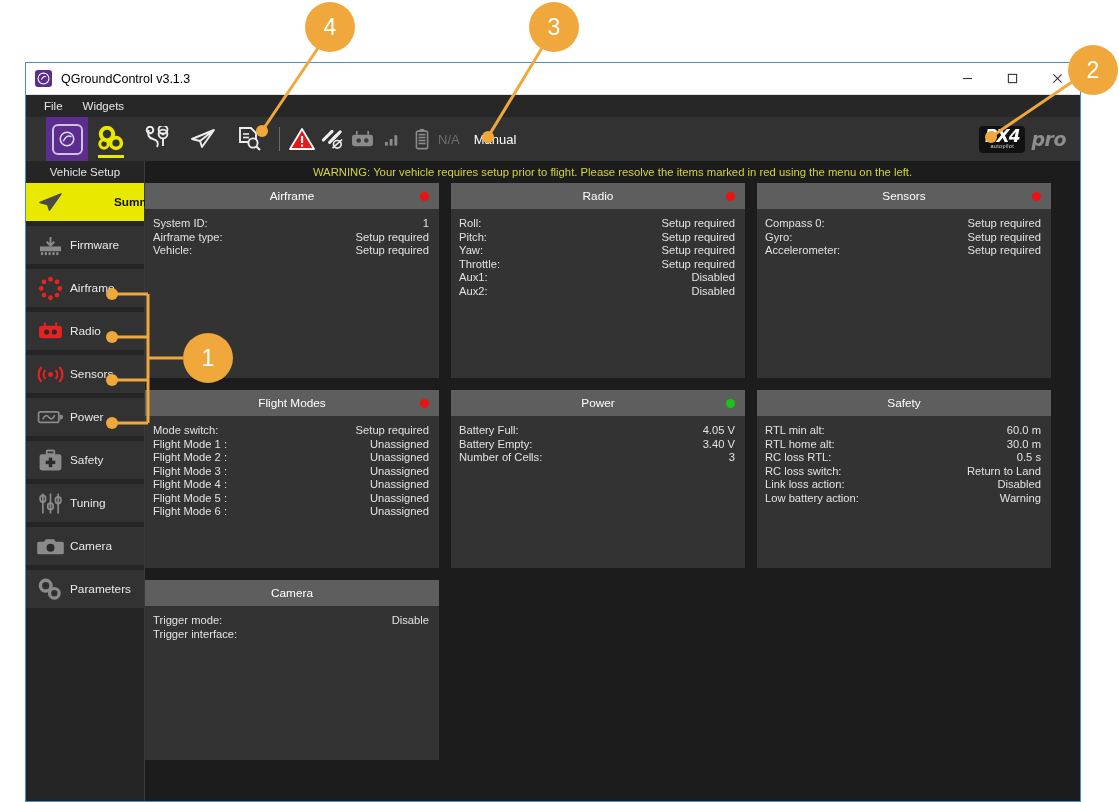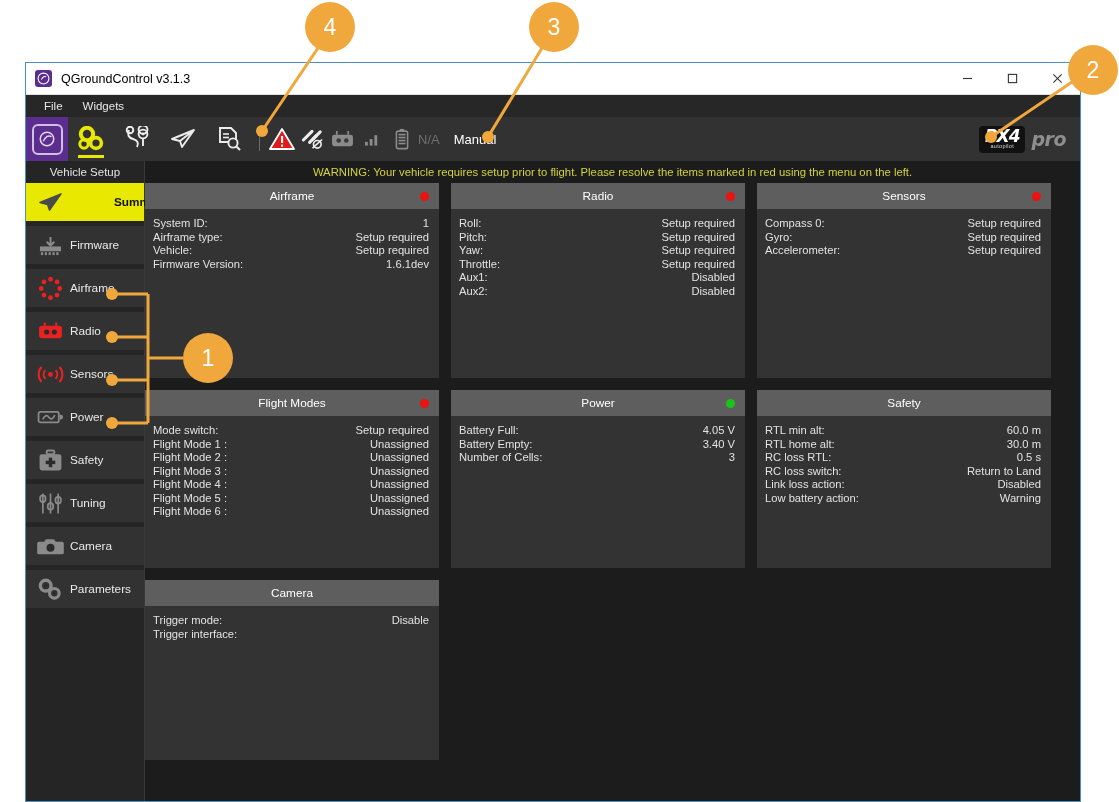--- a/index.html
+++ b/index.html
@@ -19,21 +19,21 @@
   #app-icon svg{width:13px;height:13px;}
   #title-text{font-size:12.5px;color:#000;flex:1;}
   .win-btn{width:45px;height:31px;display:flex;align-items:center;justify-content:center;}
   .win-btn svg{width:11px;height:11px;}
 
   
   #menu-bar{height:22px;background:#272727;display:flex;align-items:center;padding-left:8px;}
   .menu-item{font-size:11.5px;color:#e7e7e7;padding:2px 10px;}
 
   
-  #toolbar{height:44px;background:#323232;display:flex;align-items:center;position:relative;}
+  #toolbar{height:44px;background:#323232;display:flex;align-items:center;position:relative;padding-left:20px;}
   #tb-home{width:42px;height:44px;background:#5b2d8e;display:flex;align-items:center;justify-content:center;flex:none;}
   #tb-home .box{width:27px;height:27px;border:2px solid #cfc0e4;border-radius:6px;
     display:flex;align-items:center;justify-content:center;}
   .tb-btn{width:46px;height:44px;display:flex;align-items:center;justify-content:center;
     position:relative;flex:none;}
   .tb-btn.active::after{content:"";position:absolute;left:10px;right:10px;bottom:3px;height:3px;background:#e8e800;}
   .tb-sep{width:1px;height:24px;background:#6a6a6a;margin:0 7px;flex:none;}
   .status-icon{width:30px;height:44px;display:flex;align-items:center;justify-content:center;flex:none;}
   #tb-na{font-size:13px;color:#6f6f6f;margin-left:1px;margin-right:14px;}
   #tb-mode{font-size:13px;color:#ffffff;}
@@ -400,24 +400,20 @@
                     <span class="v">1</span>
                   </div>
                 <div class="prowline">
                     <span>Airframe type:</span>
                     <span class="v">Setup required</span>
                   </div>
                 <div class="prowline">
                     <span>Vehicle:</span>
                     <span class="v">Setup required</span>
                   </div>
-                <div class="prowline">
-                    <span>Firmware Version:</span>
-                    <span class="v">1.6.1dev</span>
-                  </div>
               </div>
             </div>
 
             <div class="panel h195">
               <div class="panel-head">
                 <span class="panel-title">Radio</span>
                 <span class="dot red"></span>
               </div>
               <div class="panel-body">
                 <div class="prowline">

